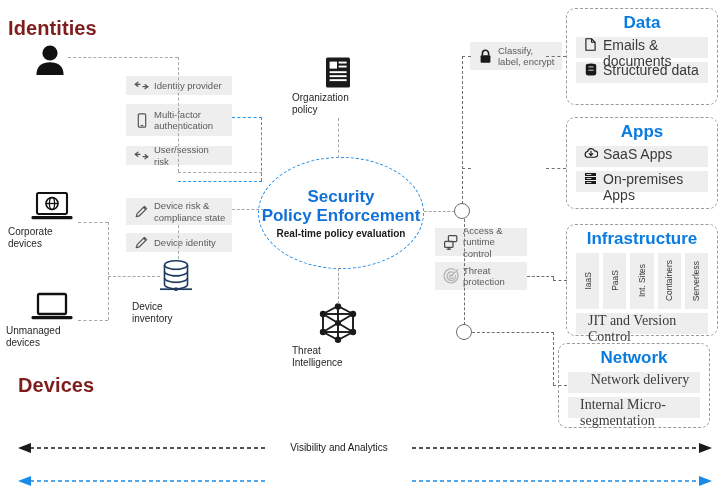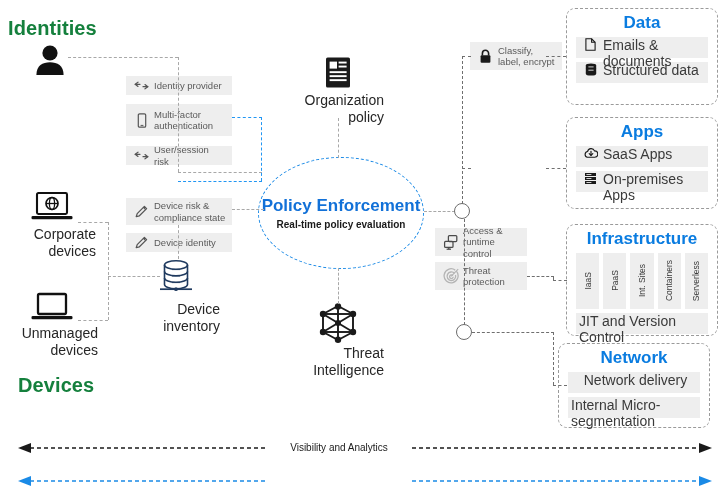--- a/index.html
+++ b/index.html
@@ -9,21 +9,21 @@
     font-family:"Liberation Sans", sans-serif;
     color:#3b3b3b;
     overflow:hidden;
     position:relative;
   }
   #stage{position:absolute;left:0;top:0;width:728px;height:504px;}
   .abs{position:absolute;}
 
   
   .sect-title{
-    color:#15803d;
+    color:#7f1d1d;
     font-size:20px;
     font-weight:600;
     letter-spacing:.1px;
     white-space:nowrap;
   }
 
   
   .chip{
     position:absolute;
     background:#eeeeee;
@@ -39,22 +39,22 @@
     width:17px;min-width:17px;height:17px;
     display:flex;align-items:center;justify-content:center;
     margin-right:4px;
     color:#6b6b6b;
   }
   .chip .tx{white-space:pre-line;}
 
   
   .nodelabel{
     position:absolute;
-    text-align:right;
-    font-size:14px;
+    text-align:left;
+    font-size:10px;
     color:#262626;
     line-height:1.22;
     white-space:pre-line;
   }
 
   
   .ellipse{
     position:absolute;
     border:1.6px dashed #1b8ae6;
     border-radius:50%;
@@ -98,21 +98,21 @@
     color:#3a3a3a;
     margin-bottom:4px;
     box-sizing:border-box;
   }
   .row:last-child{margin-bottom:0;}
   .row .ic{
     width:15px;min-width:15px;height:15px;
     display:flex;align-items:center;justify-content:center;
     margin-right:5px;color:#1a1a1a;
   }
-  .row.center{justify-content:center;padding-left:3px;color:#3a3a3a;}
+  .row.center{justify-content:center;padding-left:12px;color:#3a3a3a;font-family:Liberation Serif, serif;}
 
   
   .vcols{display:flex;gap:4px;justify-content:space-between;}
   .vcell{
     background:#eeeeee;
     width:27px;height:56px;
     display:flex;align-items:center;justify-content:center;
     box-sizing:border-box;
   }
   .vcell span{
@@ -282,20 +282,21 @@
         <rect x="7.6" y="19.2" width="17" height="1.9"></rect>
         <rect x="7.6" y="23.2" width="17" height="1.9"></rect>
       </g>
     </svg>
   </div>
   <div class="nodelabel" style="left:292px;top:92px;width:92px;">Organization
 policy</div>
 
   <div class="ellipse" style="left:258px;top:157px;width:166px;height:112px;">
     <div class="ell-t1">
+      <div>Security</div>
       <div>Policy Enforcement</div>
     </div>
     <div class="ell-t2">Real-time policy evaluation</div>
   </div>
 
   <div class="abs" style="left:318px;top:303px;width:40px;height:40px;">
     <svg width="40" height="40" viewBox="0 0 40 40">
       <g stroke="#1a1a1a" stroke-width="1.9" fill="none">
         <path d="M20 3 L5 11 L5 29 L20 37 L35 29 L35 11 Z"></path>
         <line x1="20" y1="3" x2="20" y2="37"></line>

